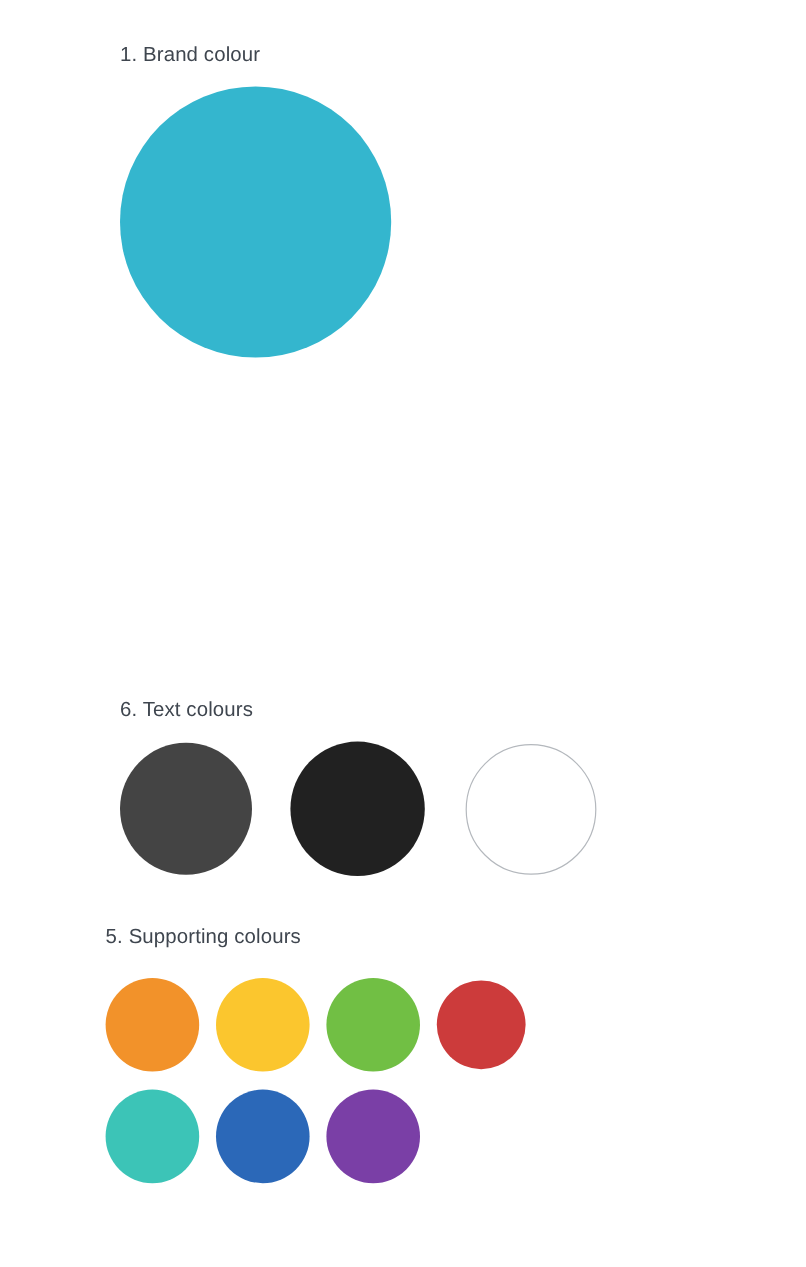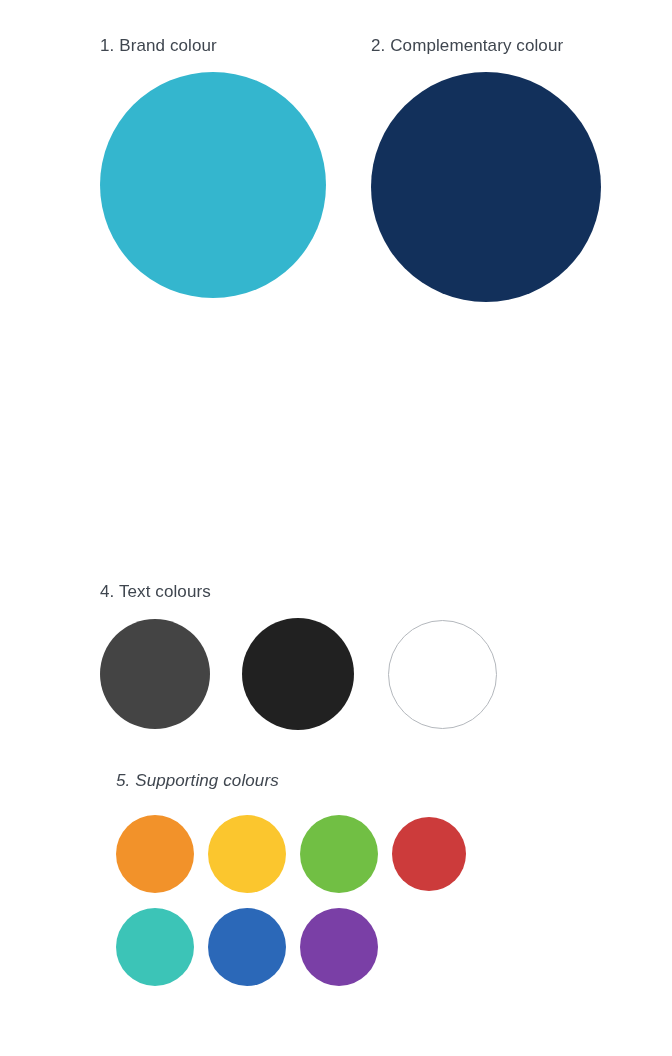--- a/index.html
+++ b/index.html
@@ -61,48 +61,42 @@
   .sw-bg-3 { width: 147px; height: 147px; margin-top: -2px; }
 
   
   #sec-text           { left: 100px; top: 582px; }
   #sec-text .swatch-row { left: 0; top: 37px; gap: 32px; }
   .sw-text-1 { width: 110px; height: 110px; }
   .sw-text-2 { width: 112px; height: 112px; margin-top: -1px; }
   .sw-text-3 { width: 109px; height: 109px; margin-top: 1px; margin-left: 2px; }
 
   
-  #sec-support            { left: 116px; top: 771px; font-style: italic; }
+  #sec-support            { left: 88px; top: 771px; }
   #sec-support .row-a     { left: 0; top: 44px; gap: 14px; }
   #sec-support .row-b     { left: 0; top: 137px; gap: 14px; }
   .sw-sup   { width: 78px; height: 78px; }
   .sw-sup-sm{ width: 74px; height: 74px; margin-top: 2px; }
 </style>
 </head>
 <body style="background: rgb(255, 255, 255);">
 
 <div class="page">
 
   <div class="section" id="sec-brand">
     <div class="section-label">1. Brand colour</div>
     <div class="swatch-row">
       <div class="swatch sw-brand" style="background: rgb(52, 182, 206); border: none;"></div>
     </div>
   </div>
 
-  <div class="section" id="sec-comp">
-    <div class="section-label">2. Complementary colour</div>
-    <div class="swatch-row">
-      <div class="swatch sw-comp" style="background: rgb(18, 48, 91); border: none;"></div>
-    </div>
-  </div>
 
 
   <div class="section" id="sec-text">
-    <div class="section-label">4. Text colours</div>
+    <div class="section-label">6. Text colours</div>
     <div class="swatch-row">
       <div class="swatch sw-text-1" style="background: rgb(68, 68, 68); border: none;"></div>
       <div class="swatch sw-text-2" style="background: rgb(33, 33, 33); border: none;"></div>
       <div class="swatch sw-text-3" style="background: rgb(255, 255, 255); border: 1px solid rgb(180, 184, 189);"></div>
     </div>
   </div>
 
   <div class="section" id="sec-support">
     <div class="section-label">5. Supporting colours</div>
     <div class="swatch-row row-a">

